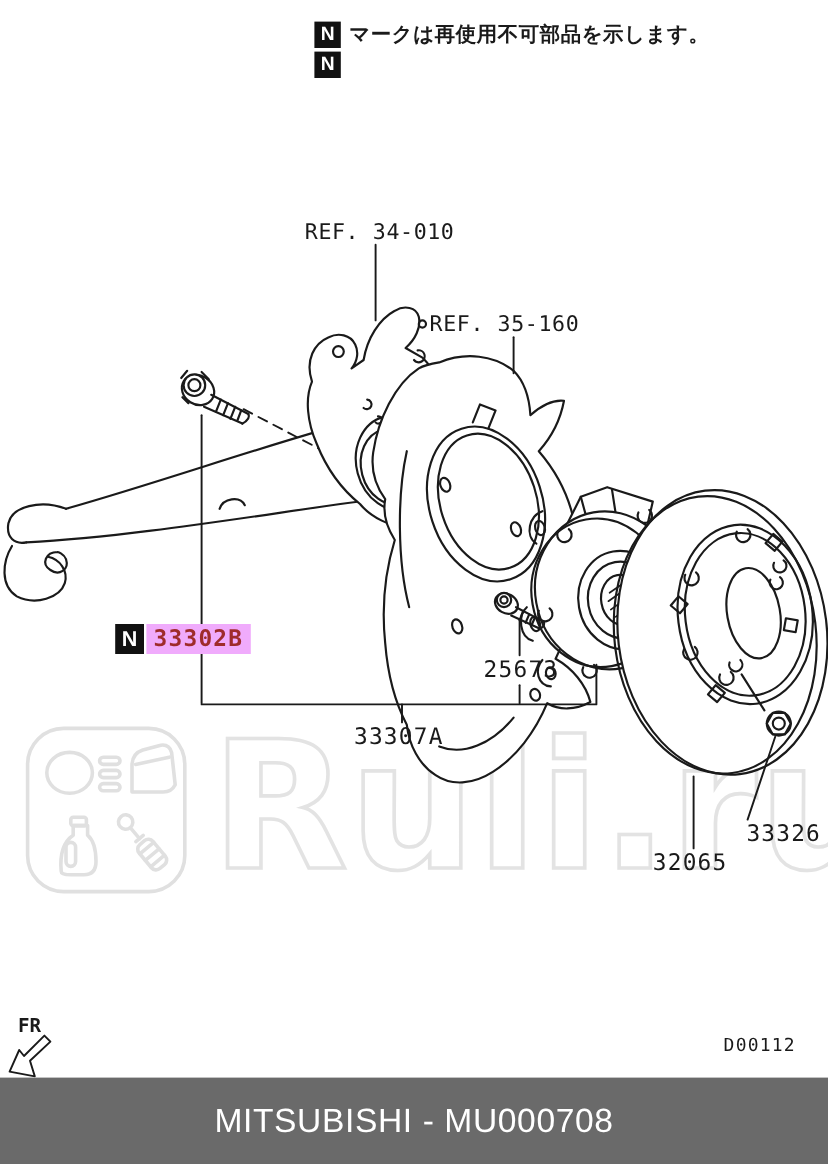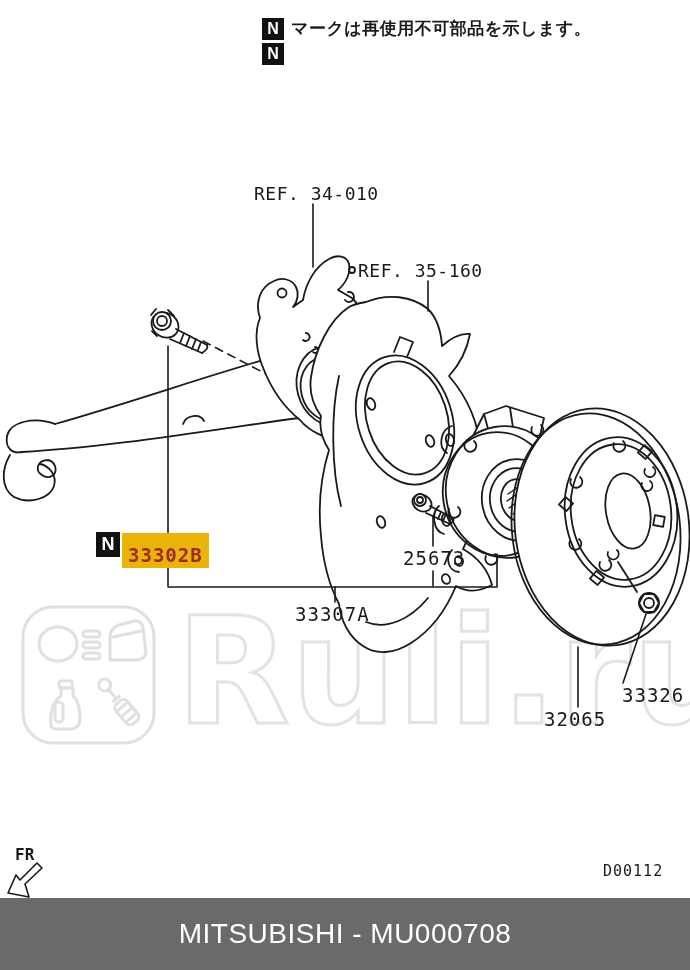--- a/index.html
+++ b/index.html
@@ -10,22 +10,22 @@
   
   .nbox{display:inline-flex;align-items:center;justify-content:center;
         background:#111;color:#fff;font-weight:bold;font-family:"Liberation Sans",sans-serif;}
   .notice-row{display:flex;align-items:center;gap:7px;z-index:4;}
   .notice-jp{font-size:17px;font-weight:bold;letter-spacing:0.5px;}
   .notice-en{font-size:18px;font-weight:bold;letter-spacing:1.6px;font-family:"DejaVu Sans Mono","Liberation Mono",monospace;}
   
   .plabel{font-size:19px;letter-spacing:1px;z-index:4;font-weight:500;}
   .reflabel{font-size:18px;letter-spacing:0.5px;z-index:4;font-weight:500;}
   .hl-wrap{display:flex;align-items:center;gap:2px;z-index:4;}
-  .hl-code{background:#eab308;color:#9e2b2b;font-weight:bold;font-size:19px;
-           letter-spacing:1px;padding:11px 6px 2px 6px;margin-top:13px;}
+  .hl-code{background:#f0abfc;color:#9e2b2b;font-weight:bold;font-size:19px;
+           letter-spacing:1px;padding:1px 6px 2px 6px;}
   
   #watermark{z-index:0;}
   #wm-text{position:absolute;left:176px;top:598px;font-size:148px;font-weight:bold;
            font-family:"DejaVu Sans","Liberation Sans",sans-serif;letter-spacing:1px;
            color:#ffffff;-webkit-text-stroke:3px #e3e3e3;line-height:1;}
   
   #drawing{z-index:1;}
   
   #footer{left:0;top:898px;width:690px;height:72px;background:#6a6a6a;z-index:5;
           display:flex;align-items:center;justify-content:center;gap:38px;}

